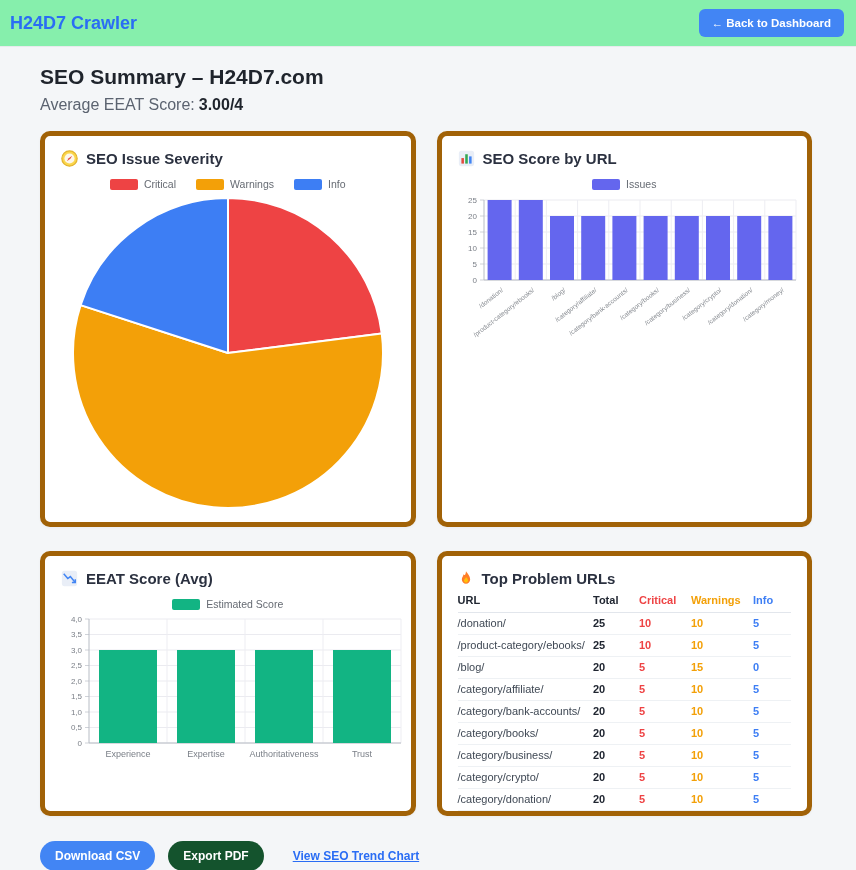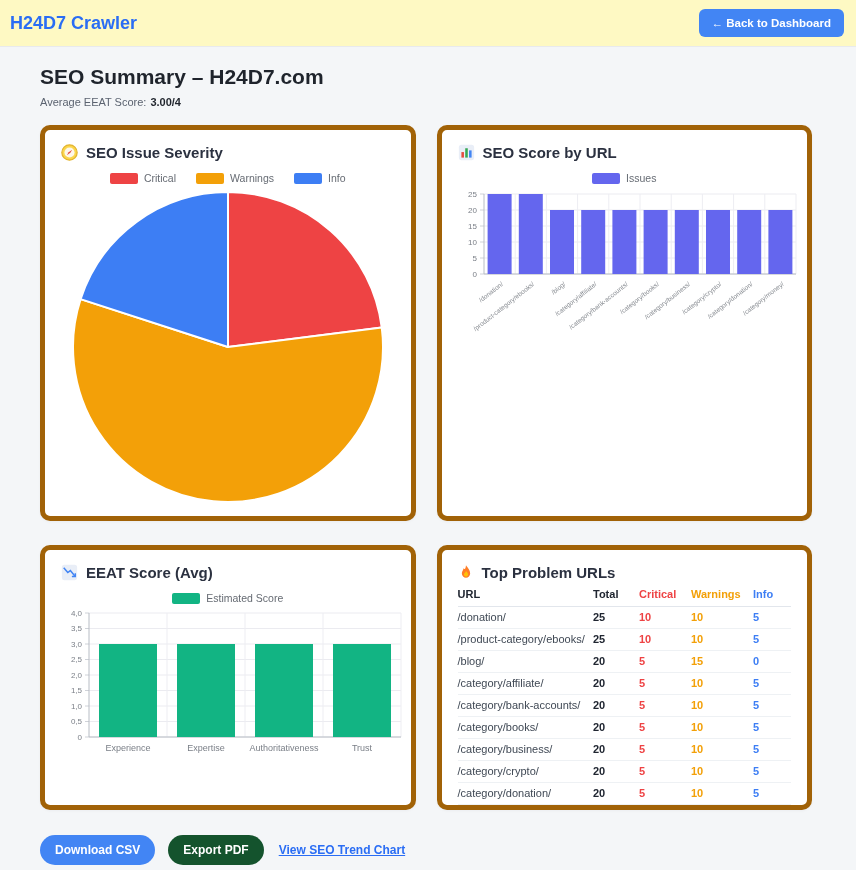--- a/index.html
+++ b/index.html
@@ -3,33 +3,33 @@
 <meta charset="utf-8">
 <style>
   * { box-sizing: border-box; margin: 0; padding: 0; }
   html,body { width: 856px; }
   body {
     background: #f4f6f8;
     font-family: "Liberation Sans", sans-serif;
     color: #20242c;
   }
   .topbar {
-    height: 47px; background: #fef9c3; border-bottom: 1px solid #e8eaed;
+    height: 47px; background: #86efac; border-bottom: 1px solid #e8eaed;
     display: flex; align-items: center; justify-content: space-between;
     padding: 0 12px 0 10px;
   }
   .brand { color: #2a6df4; font-size: 18px; font-weight: bold; }
   .back-btn {
     background: #4285f4; color: #fff; border: none; border-radius: 6px;
     font-family: inherit; font-size: 11.5px; font-weight: bold;
     padding: 8px 13px; cursor: pointer;
   }
   .container { padding: 15px 44px 18px 40px; }
   h1 { font-size: 21px; font-weight: bold; color: #1f242c; margin: 3px 0 7px; }
-  .subtitle { font-size: 11px; color: #5b6370; }
+  .subtitle { font-size: 16px; color: #5b6370; }
   .subtitle b { color: #1f242c; margin-left: 4px; }
   .grid {
     display: grid; grid-template-columns: 1fr 1fr; gap: 24px 21px; margin-top: 17px;
   }
   .card {
     background: #fff; border: 5px solid #a16207; border-radius: 10px;
     padding: 14px 16px; box-shadow: 0 1px 3px rgba(16,24,40,0.04);
     overflow: hidden;
   }
   .card.tall { height: 396px; }
@@ -58,21 +58,21 @@
   th.blu,  td.c4 { color: #3d7ef4; }
   td.c1 { font-weight: bold; color: #202631; }
   td.c2, td.c3, td.c4 { font-weight: 600; }
   .footer { display: flex; align-items: center; gap: 13px; margin-top: 25px; }
   .btn {
     border: none; border-radius: 15px; color: #fff; font-family: inherit;
     font-size: 12px; font-weight: 600; padding: 8px 15px; cursor: pointer;
   }
   .btn.blue { background: #4285f4; }
   .btn.green { background: #14532d; }
-  .trend-link { color: #2a6df4; font-size: 12px; font-weight: 600; text-decoration: underline; margin-left: 2px; }
+  .trend-link { color: #2a6df4; font-size: 12px; font-weight: 600; text-decoration: underline; margin-left: 16px; }
 </style>
 </head>
 <body>
 
 <header class="topbar">
   <div class="brand">H24D7 Crawler</div>
   <button class="back-btn">← Back to Dashboard</button>
 </header>
 
 <main class="container">

